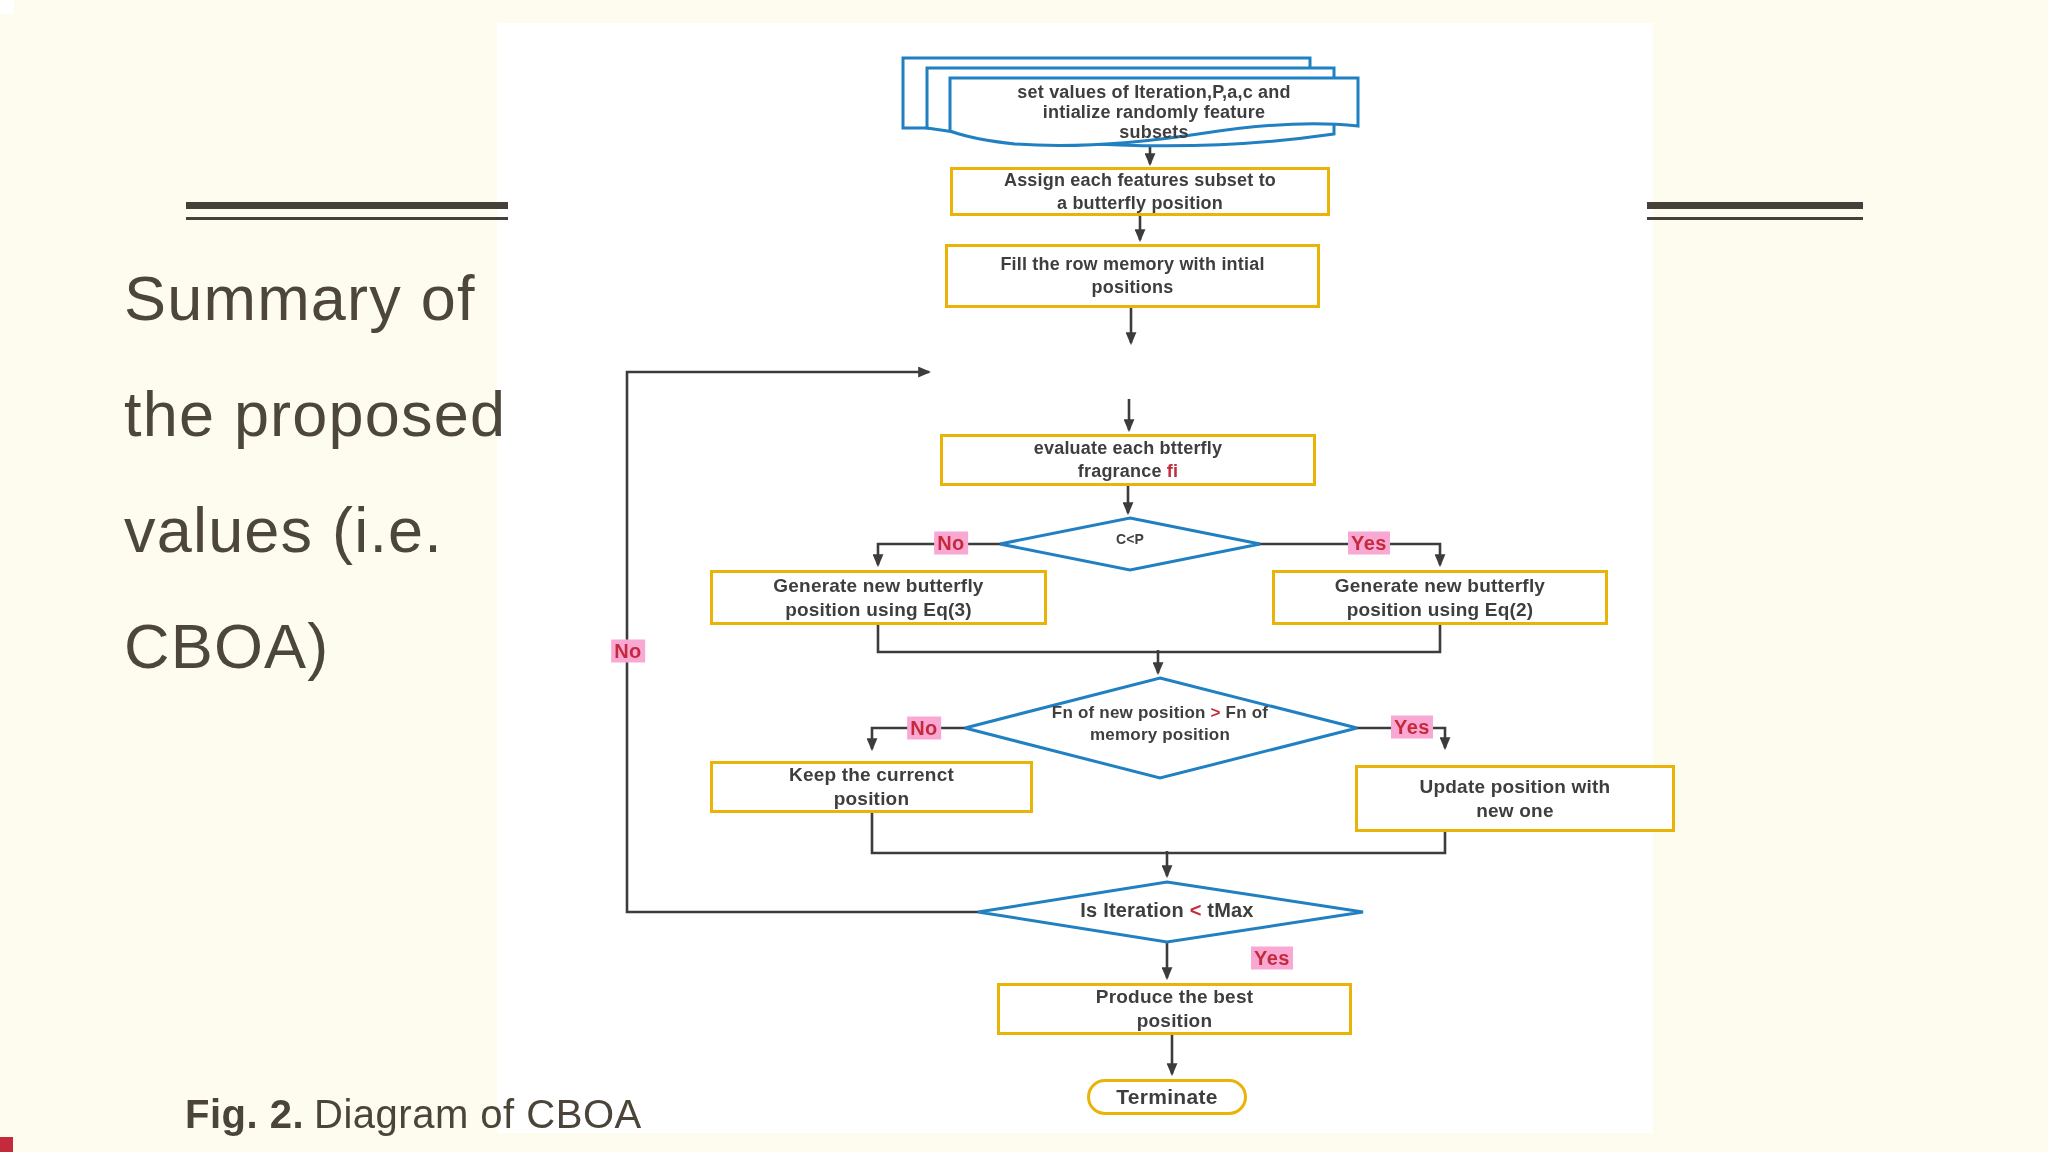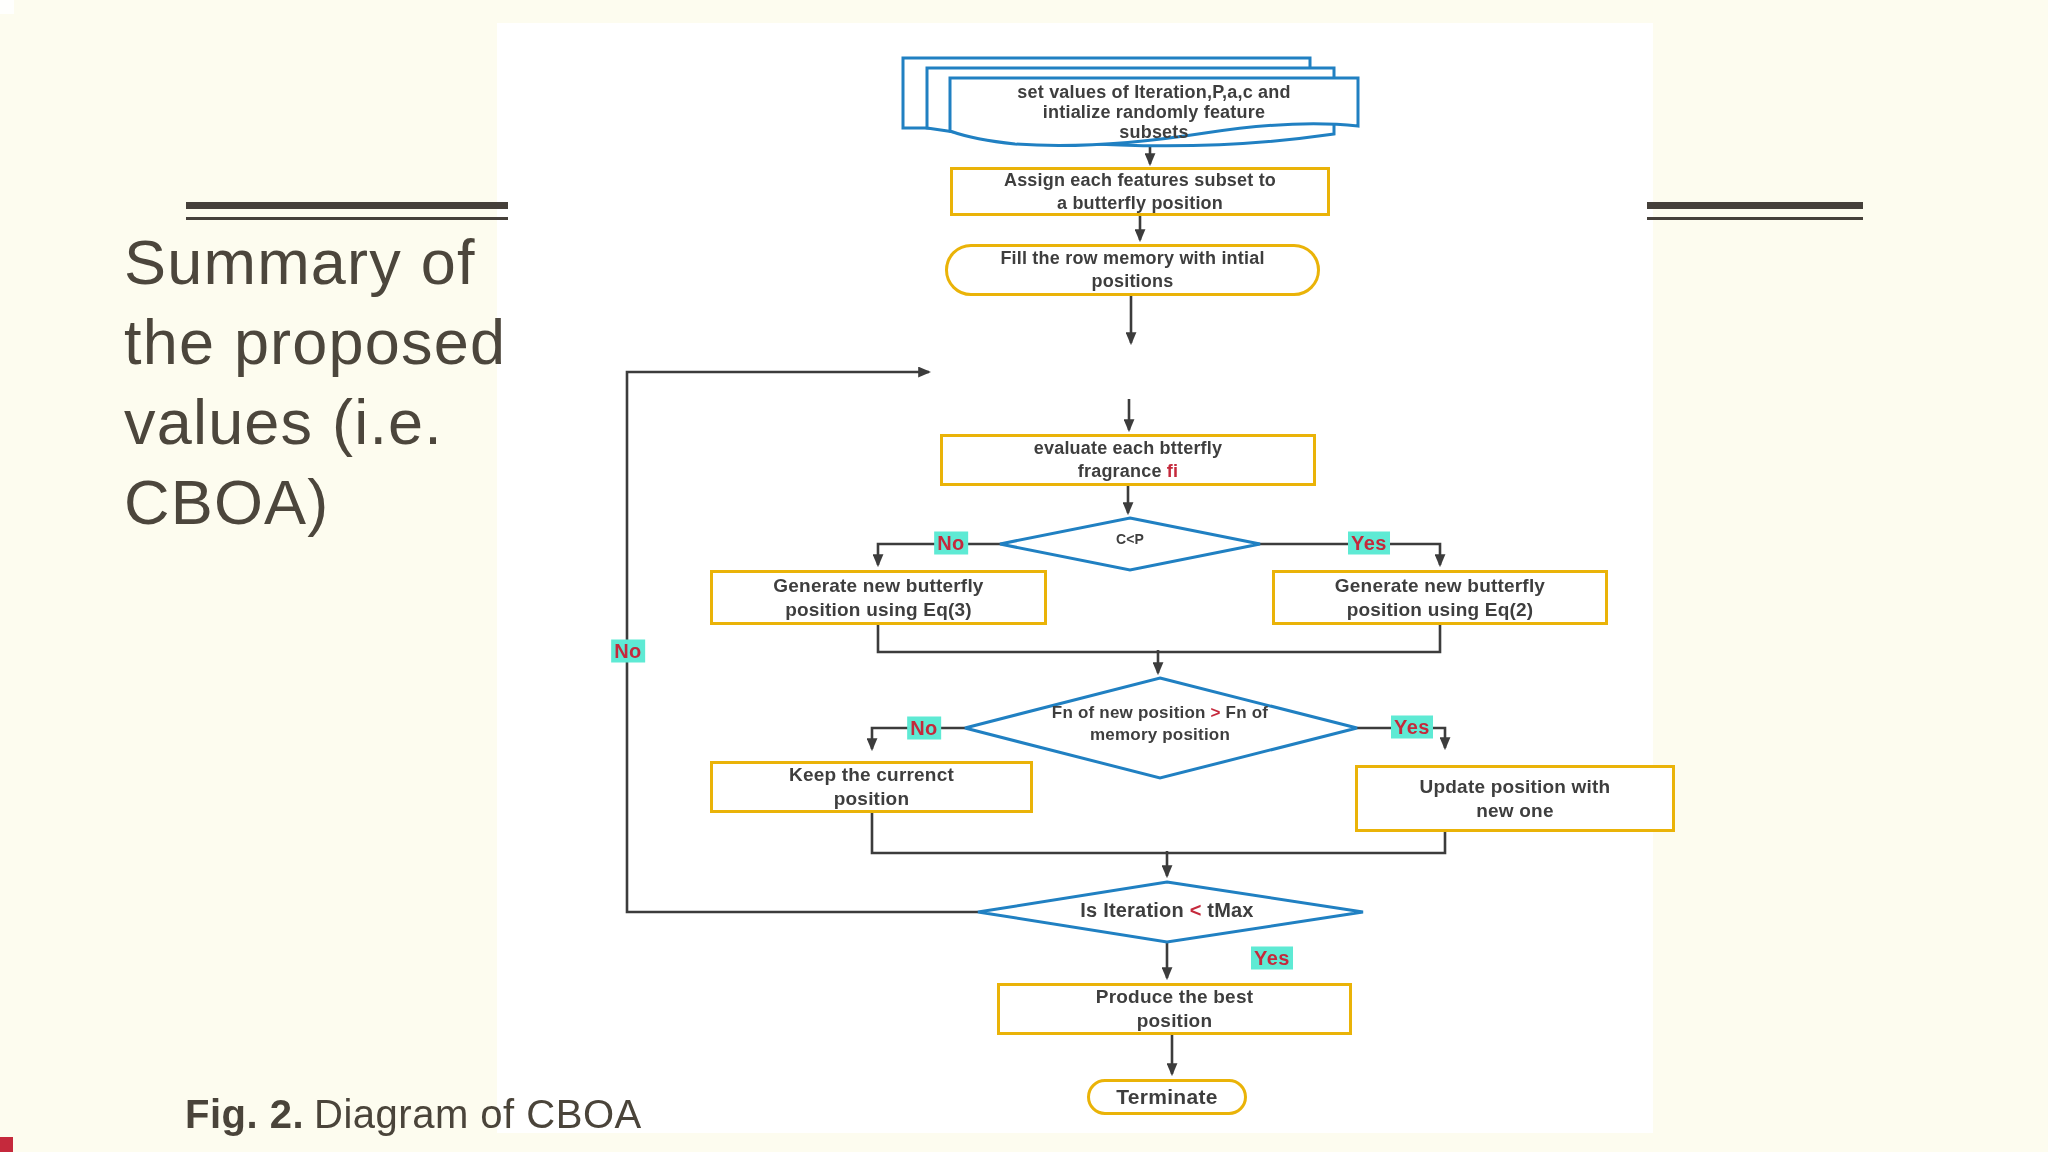--- a/index.html
+++ b/index.html
@@ -21,42 +21,42 @@
   .rule-l-thick{left:186px;top:202px;width:322px;height:7px;}
   .rule-l-thin {left:186px;top:217px;width:322px;height:3px;}
   .rule-r-thick{left:1647px;top:202px;width:216px;height:7px;}
   .rule-r-thin {left:1647px;top:217px;width:216px;height:3px;}
 
   .title{
     position:absolute;left:124px;top:222px;width:520px;
     font-size:63px;line-height:80px;letter-spacing:1.2px;
     color:#4c463c;font-weight:400;
   }
-  .title div{white-space:nowrap;}
+  .title div{white-space:nowrap;margin-top:36px;}
 
   .caption{
     position:absolute;left:185px;top:1092px;
     font-size:40px;color:#4a443a;letter-spacing:0.5px;white-space:nowrap;
   }
   .caption .cap-label{font-weight:700;margin-right:10px;}
 
   svg.wires{position:absolute;left:0;top:0;pointer-events:none;}
 
   
   .node{
     position:absolute;box-sizing:border-box;
     background:#ffffff;border:3px solid #eab308;
     display:flex;flex-direction:column;align-items:center;justify-content:center;
     color:#3e3e3e;font-weight:700;text-align:center;letter-spacing:0.2px;
   }
   .fs18{font-size:18px;line-height:23px;}
   .fs19{font-size:19px;line-height:24px;}
 
   .n-assign {left:950px; top:167px; width:380px;height:49px;}
-  .n-fill   {left:945px; top:244px; width:375px;height:52px;border-radius:26px;}
+  .n-fill   {left:945px; top:244px; width:375px;height:64px;}
   .n-evalpos{left:940px; top:347px; width:378px;height:52px;}
   .n-evalfrg{left:940px; top:434px; width:376px;height:52px;}
   .n-gen3   {left:710px; top:570px; width:337px;height:55px;}
   .n-gen2   {left:1272px;top:570px; width:336px;height:55px;}
   .n-keep   {left:710px; top:754px; width:323px;height:52px;margin-top:7px;}
   .n-update {left:1355px;top:753px; width:320px;height:67px;margin-top:12px;}
   .n-produce{left:997px; top:983px; width:355px;height:52px;}
   .n-term{
     left:1087px;top:1079px;width:160px;height:36px;
     border-radius:20px;font-size:21px;letter-spacing:0.3px;
@@ -72,21 +72,21 @@
   .t-doc {left:952px; top:82px; width:404px;height:56px;font-size:18px;line-height:20px;}
   .t-d1  {left:1030px;top:531px;width:200px;height:26px;font-size:14px;}
   .t-d2  {left:1000px;top:702px;width:320px;height:52px;font-size:17px;line-height:22px;}
   .t-d3  {left:1000px;top:899px;width:334px;height:26px;font-size:20px;}
 
   .red{color:#c5293c;}
 
   .branch-label{
     position:absolute;transform:translate(-50%,-50%);
     color:#c5293c;font-weight:700;font-size:20px;letter-spacing:0.5px;
-    background:#5eead4;padding:0 3px;white-space:nowrap;
+    background:#f9a8d4;padding:0 3px;white-space:nowrap;
   }
   .lbl-cp-no  {left:951px; top:543px;}
   .lbl-cp-yes {left:1369px;top:543px;}
   .lbl-fn-no  {left:924px; top:728px;}
   .lbl-fn-yes {left:1412px;top:727px;}
   .lbl-loop-no{left:628px; top:651px;}
   .lbl-it-yes {left:1272px;top:958px;}
 
   .corner-mark-tl{position:absolute;left:0;top:0;width:14px;height:14px;background:#fffffd;}
   .corner-mark-bl{position:absolute;left:0;top:1137px;width:13px;height:15px;background:#c5293c;}

